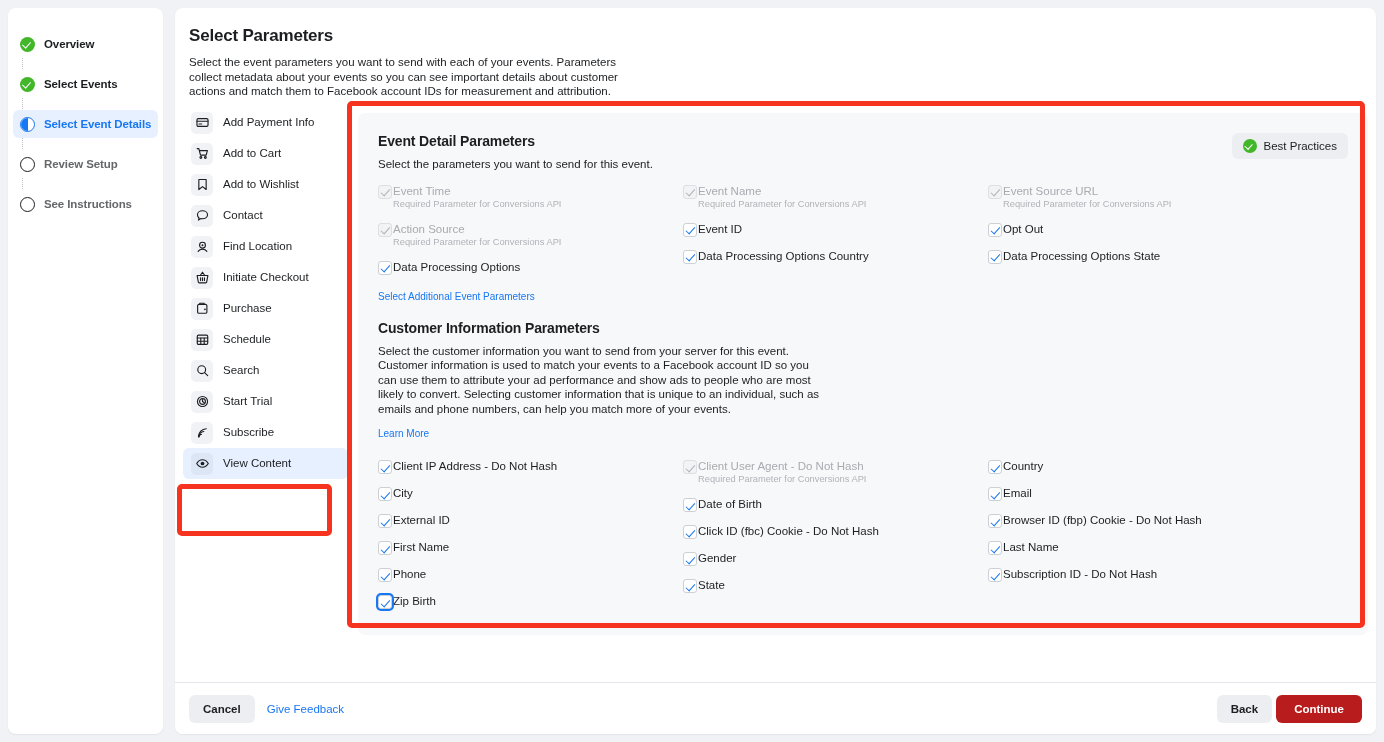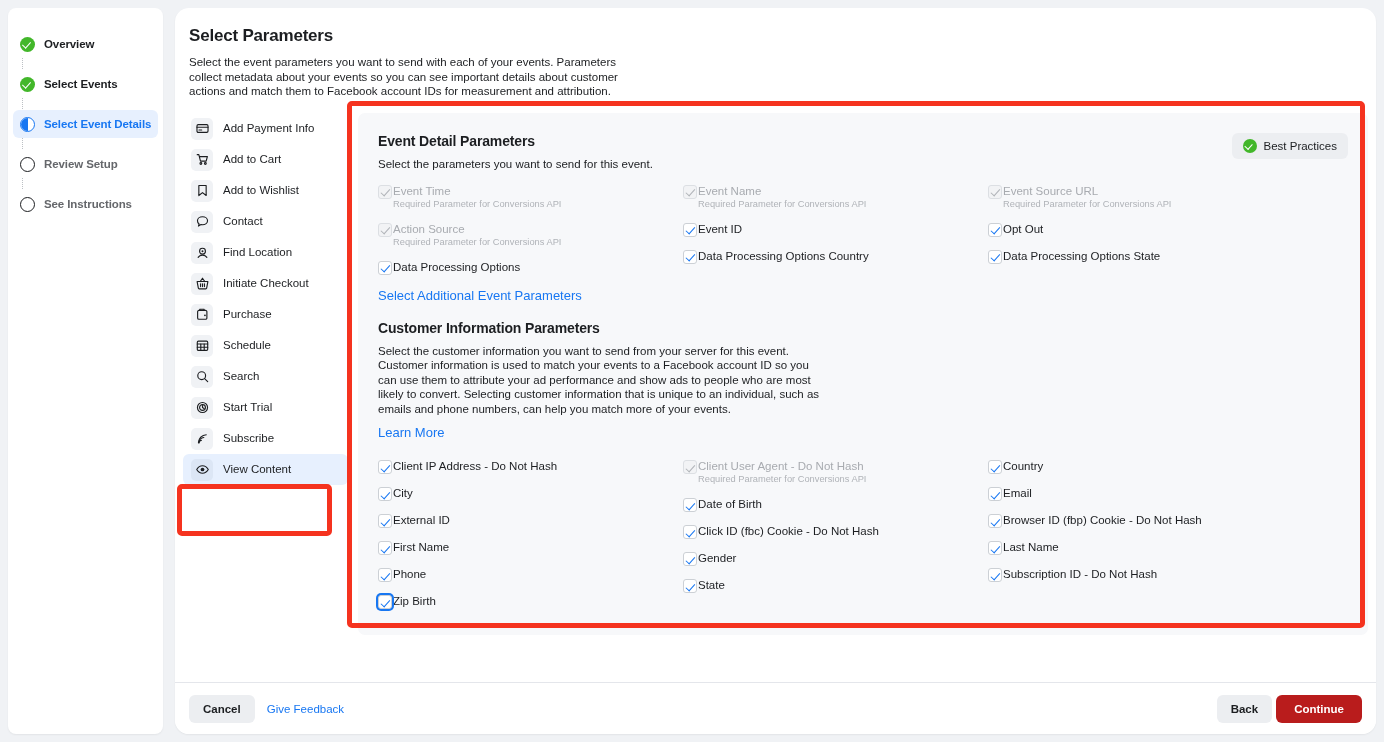--- a/index.html
+++ b/index.html
@@ -49,34 +49,34 @@
   .ic-empty { width: 15px; height: 15px; border-radius: 50%; border: 1.7px solid #1c1e21; background: #fff; }
   .connector {
     position: absolute; left: 13.5px; width: 1px; height: 11px;
     border-left: 1px dotted #bcc0c4;
   }
 
   
   .card {
     position: absolute; left: 175px; top: 8px;
     width: 1201px; height: 726px;
-    background: #ffffff; border-radius: 14px;
+    background: #ffffff; border-radius: 8px;
     box-shadow: 0 1px 2px rgba(0,0,0,0.06);
     overflow: hidden;
   }
   .card-head { padding: 18px 0 0 14px; }
   .page-title { font-size: 17px; font-weight: bold; color: #1c1e21; letter-spacing: -0.2px; }
   .page-desc {
     margin-top: 9px; font-size: 11.5px; line-height: 14.6px;
     color: #1c1e21; max-width: 430px;
   }
 
   
   .events {
-    position: absolute; left: 8px; top: 105px; width: 165px;
+    position: absolute; left: 8px; top: 99px; width: 165px;
   }
   .event-row {
     display: flex; align-items: center; gap: 10px;
     height: 31px; padding: 0 8px; margin-bottom: 0px;
     border-radius: 6px;
   }
   .event-row.tall { height: 41px; }
   .event-row.selected { background: #e7f0fe; }
   .ev-ico {
     width: 22px; height: 22px; flex: 0 0 22px;
@@ -92,21 +92,21 @@
   
   .params {
     position: absolute; left: 183px; top: 105px;
     width: 1010px; height: 522px;
     background: #f7f8fa; border-radius: 7px;
     padding: 20px 20px 10px 20px;
   }
   .sec-title { font-size: 14px; font-weight: bold; color: #1c1e21; letter-spacing: -0.15px; }
   .sec-sub { margin-top: 8px; font-size: 11.5px; color: #1c1e21; line-height: 14.5px; }
   .sec-sub.wide { max-width: 445px; }
-  .link { color: #1877f2; font-size: 13px; display: inline-block; text-decoration: none; }
+  .link { color: #1877f2; font-size: 10px; display: inline-block; text-decoration: none; }
 
   .grid3 {
     display: grid;
     grid-template-columns: 305px 305px 1fr;
     column-gap: 0px;
   }
   .cb-item {
     display: flex; align-items: flex-start; gap: 1px;
     margin-top: 12px;
   }

